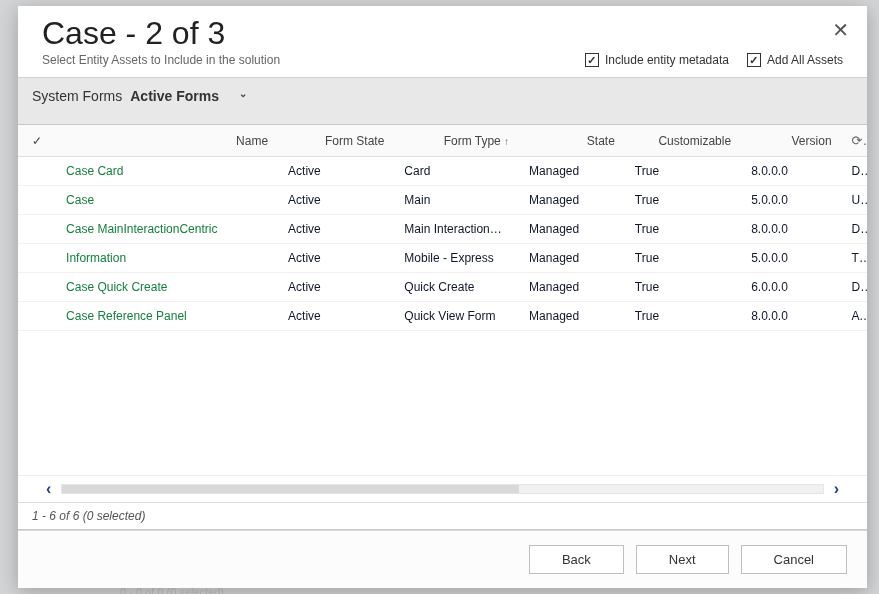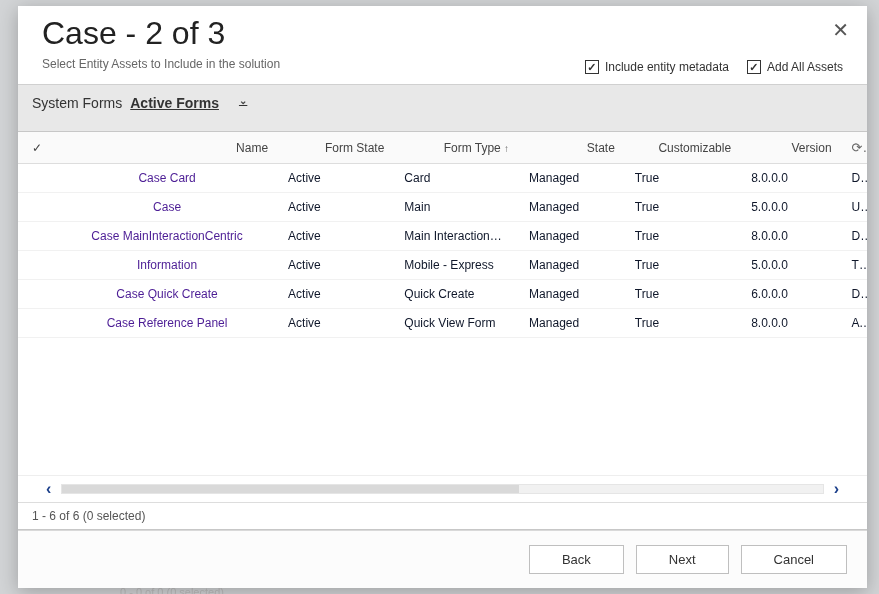--- a/index.html
+++ b/index.html
@@ -8,46 +8,46 @@
   .modal {
     position:absolute; left:18px; top:6px; right:12px; bottom:6px;
     background:#fff; box-shadow:0 4px 18px rgba(0,0,0,0.25);
     display:flex; flex-direction:column;
   }
   .close-x { position:absolute; top:14px; right:18px; font-size:20px; color:#555; cursor:pointer; line-height:1; }
   .header { padding:10px 24px 10px 24px; border-bottom:1px solid #d0d0d0; }
   .title { font-size:32px; font-weight:300; color:#222; line-height:1.1; }
   .subtitle-row { display:flex; align-items:center; justify-content:space-between; margin-top:2px; }
   .subtitle { font-size:12px; color:#666; }
-  .header-opts { display:flex; gap:18px; align-items:center; font-size:12px; color:#333;margin-top:7px; }
+  .header-opts { display:flex; gap:18px; align-items:center; font-size:12px; color:#333; }
   .chk { display:flex; align-items:center; gap:6px; cursor:pointer; }
   .chk-box { width:14px; height:14px; border:1px solid #333; display:flex; align-items:center; justify-content:center; font-size:11px; line-height:1; }
   .chk-box.checked::after { content:"✓"; font-weight:bold; }
   .tabs { display:flex; border-top:1px solid #d8d8d8; border-bottom:1px solid #c7c7c7; background:#f0f0f0; font-size:12px; }
   .tab { padding:7px 14px; border-right:1px solid #d8d8d8; cursor:pointer; color:#333; background:#f0f0f0; }
   .tab.active { background:#fff; border-bottom:1px solid #fff; margin-bottom:-1px; }
   .body { flex:1 1 auto; display:flex; flex-direction:column; background:#e8e8e8; overflow:hidden; }
   .view-row { padding:10px 14px 20px 14px; font-size:14px; color:#555; display:flex; align-items:center; gap:8px; }
   .view-name { color:#333; }
-  .view-filter { font-weight:600; color:#333; cursor:pointer; display:flex; gap:20px;text-decoration:underline; }
+  .view-filter { font-weight:600; color:#333; cursor:pointer; display:flex; gap:20px; }
   .chev { font-size:10px; color:#444; }
   .grid-wrap { flex:1 1 auto; background:#fff; border-top:1px solid #c7c7c7; border-bottom:1px solid #c7c7c7; display:flex; flex-direction:column; margin:0 0 0 0; overflow:hidden; }
   table { border-collapse:collapse; width:100%; table-layout:fixed; }
   thead th { text-align:right; font-weight:400; font-size:12px; color:#444; padding:8px 10px; border-bottom:1px solid #ddd; background:#fafafa; white-space:nowrap; overflow:hidden; text-overflow:ellipsis; }
   tbody td { font-size:12px; padding:7px 10px; border-bottom:1px solid #f1f1f1; white-space:nowrap; overflow:hidden; text-overflow:ellipsis; color:#0f172a; }
-  td.link { color:#4c1d95; cursor:pointer;text-align:center; }
+  td.link { color:#15803d; cursor:pointer; }
   .col-check { width:36px; text-align:center; }
   .sort-ind { font-size:10px; color:#666; }
   .refresh-icon { width:24px; text-align:center; font-size:13px; color:#666; cursor:pointer; }
   .grid-fill { flex:1 1 auto; }
   .hscroll-row { display:flex; align-items:center; padding:4px 28px; gap:10px; background:#fff; border-top:1px solid #eee; }
   .hscroll-arrow { font-size:16px; font-weight:bold; color:#1b3f8a; cursor:pointer; }
   .hscroll-track { flex:1; height:10px; background:#f1f1f1; border:1px solid #e5e5e5; position:relative; }
   .hscroll-thumb { position:absolute; left:0; top:0; bottom:0; width:60%; background:#d9d9d9; }
-  .status-row { padding:6px 14px; font-size:12px; color:#555; border-top:1px solid #ddd; background:#fff; }
+  .status-row { padding:6px 14px; font-size:12px; color:#555; border-top:1px solid #ddd; background:#fff;font-style:italic; }
   .footer { display:flex; justify-content:flex-end; gap:12px; padding:14px 20px; border-top:1px solid #d9d9d9; background:#fcfcfc; }
   .btn { min-width:88px; padding:6px 32px; background:#fff; border:1px solid #bfbfbf; font-size:13px; color:#333; cursor:pointer; text-align:center; }
   .ghost-status { position:absolute; left:120px; bottom:-4px; font-size:11px; color:#bdbdbd; }
 </style>
 </head>
 <body>
 
 <div class="backdrop">
   <span class="ghost-status">0 - 0 of 0 (0 selected)</span>
   <div class="modal">

